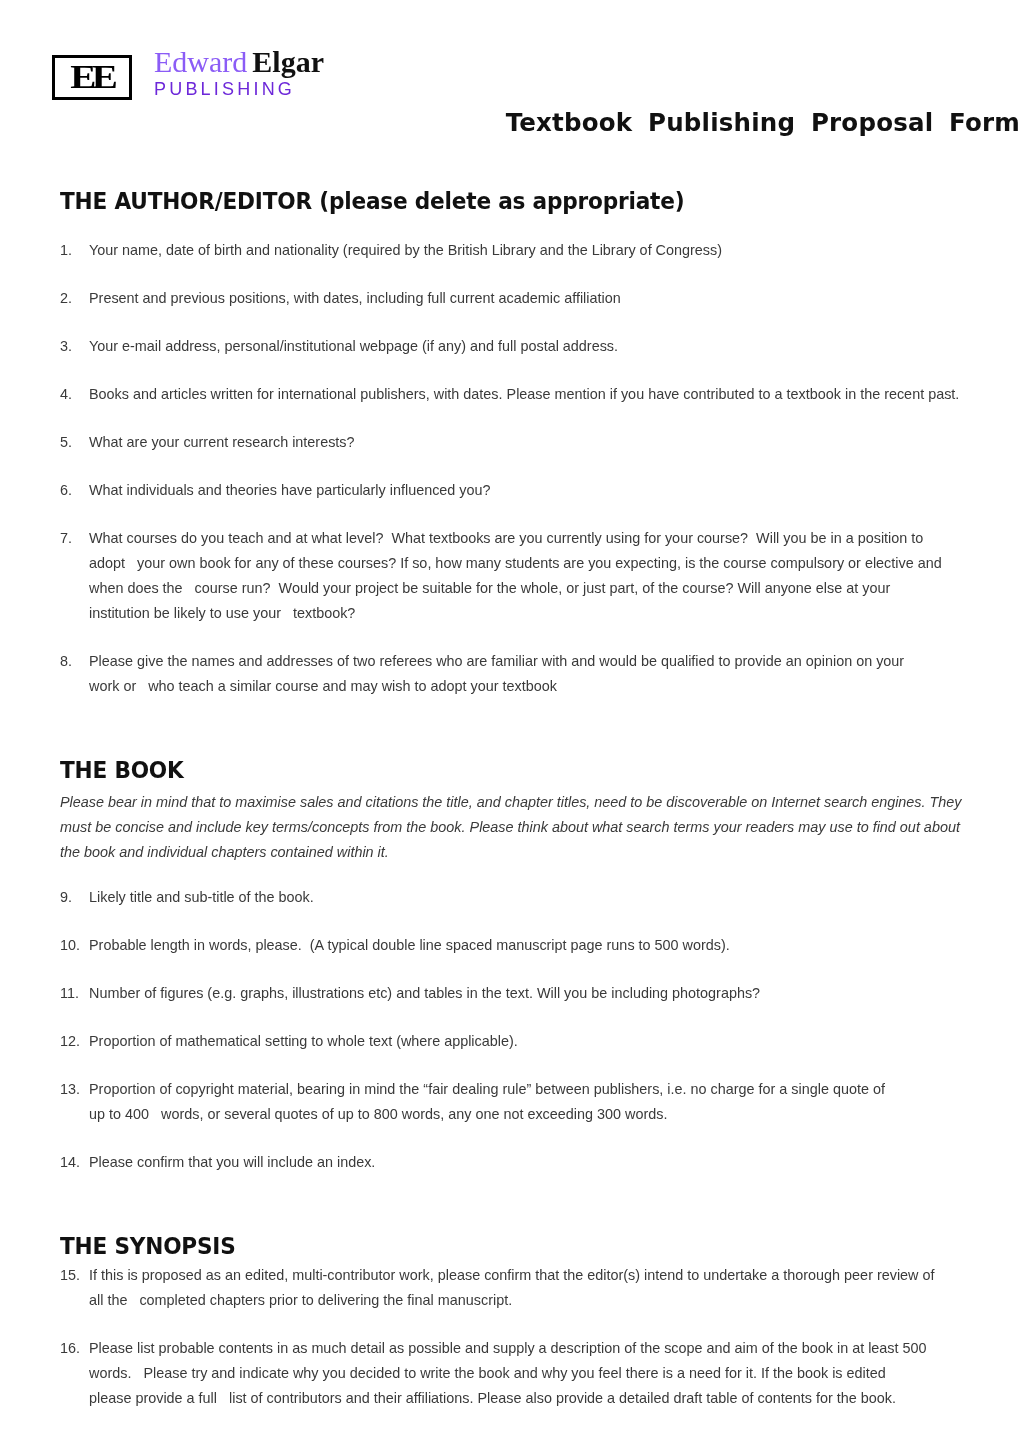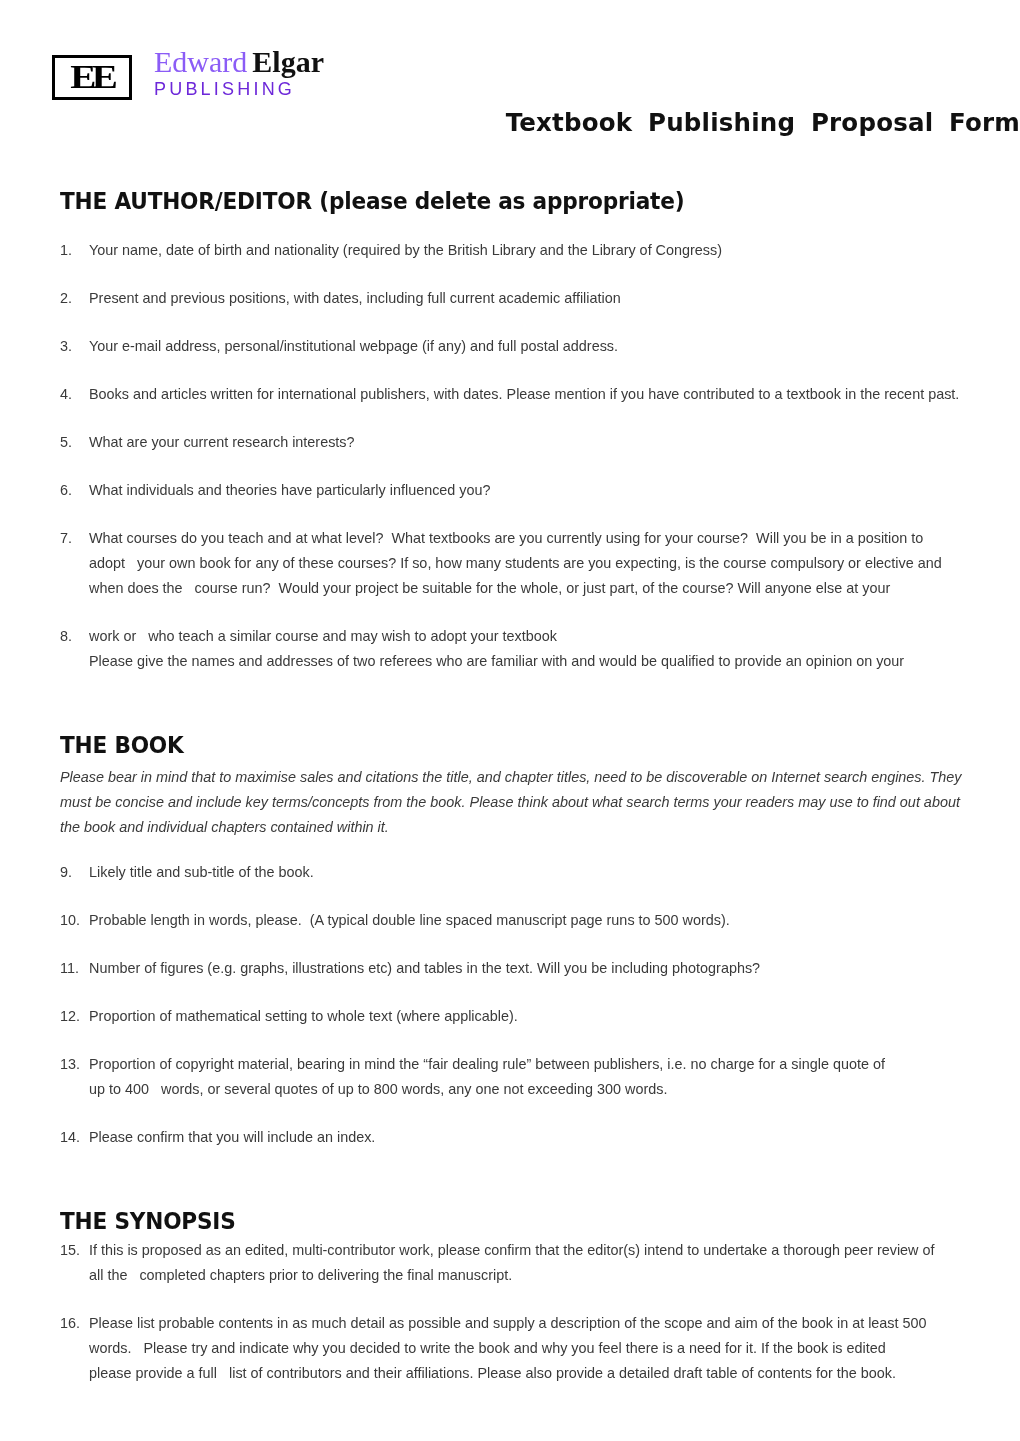--- a/index.html
+++ b/index.html
@@ -217,28 +217,29 @@
         <span class="qnum">6.</span>
         <span class="qtext"><span class="ln">What individuals and theories have particularly influenced you?</span></span>
       </li>
 
       <li class="qitem">
         <span class="qnum">7.</span>
         <span class="qtext">
           <span class="ln">What courses do you teach and at what level?  What textbooks are you currently using for your course?  Will you be in a position to</span>
           <span class="ln">adopt   your own book for any of these courses? If so, how many students are you expecting, is the course compulsory or elective and</span>
           <span class="ln">when does the   course run?  Would your project be suitable for the whole, or just part, of the course? Will anyone else at your</span>
+          <span class="ln">institution be likely to use your   textbook?</span>
         </span>
       </li>
 
       <li class="qitem">
         <span class="qnum">8.</span>
         <span class="qtext">
+          <span class="ln">Please give the names and addresses of two referees who are familiar with and would be qualified to provide an opinion on your</span>
           <span class="ln">work or   who teach a similar course and may wish to adopt your textbook</span>
-          <span class="ln">Please give the names and addresses of two referees who are familiar with and would be qualified to provide an opinion on your</span>
         </span>
       </li>
     </ol>
 
     <h2 class="section-heading sec-book">THE BOOK</h2>
     <div class="intro-para">
       <span class="ln">Please bear in mind that to maximise sales and citations the title, and chapter titles, need to be discoverable on Internet search engines. They</span>
       <span class="ln">must be concise and include key terms/concepts from the book. Please think about what search terms your readers may use to find out about</span>
       <span class="ln">the book and individual chapters contained within it.</span>
     </div>

